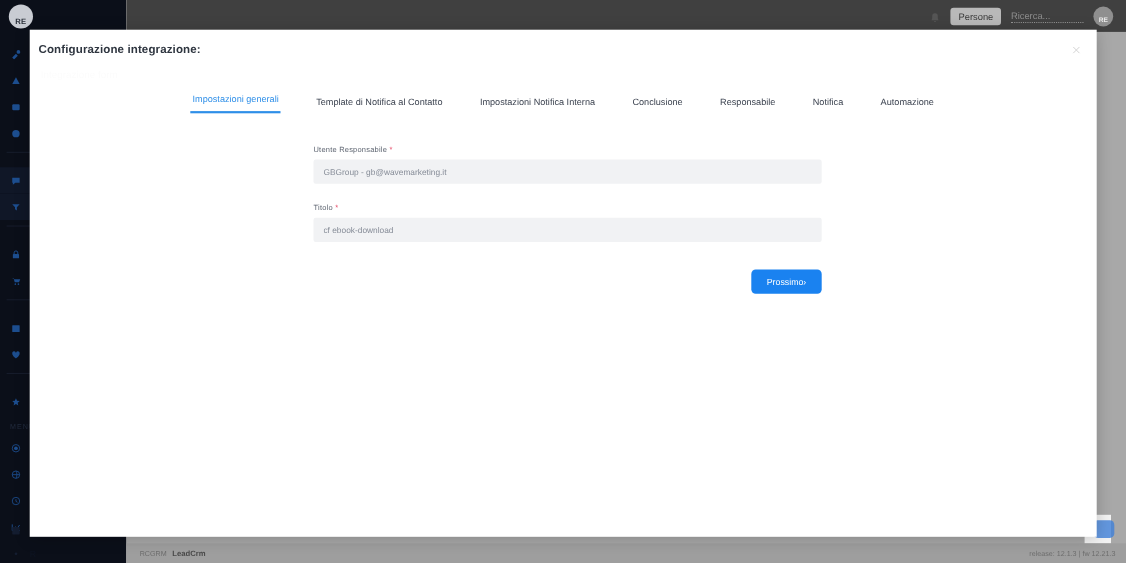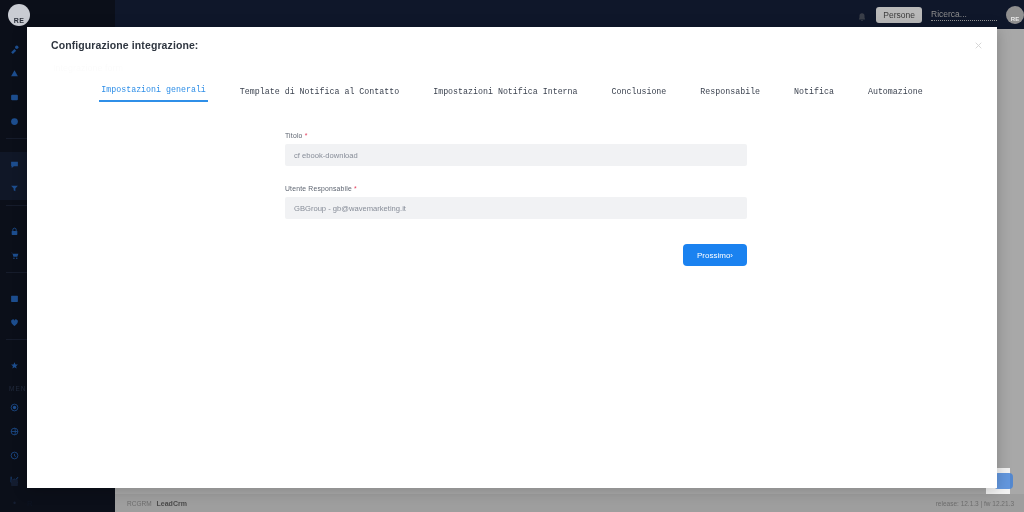--- a/index.html
+++ b/index.html
@@ -54,22 +54,22 @@
     position: absolute; bottom: 18px; left: 0; right: 0;
   }
 
   .bg-main {
     position: absolute; left: 115px; top: 0;
     width: 909px; height: 512px;
     background: #a8a8a8;
   }
   .bg-topbar {
     height: 29px; display: flex; align-items: center;
-    justify-content: flex-end; gap: 9px; 
-    background: #0f172a;
+    justify-content: flex-end; gap: 9px; padding-right: 12px;
+    background: #404040;
   }
   .tb-bell { width: 10px; height: 12px; opacity: .45; }
   .tb-chip {
     background: #b9b9b9; color: #3a3a3a;
     font-size: 8.5px; padding: 3px 7px; border-radius: 3px;
   }
   .tb-search {
     color: #8d8d8d; font-size: 8.5px;
     border-bottom: 1px dotted #939393;
     width: 66px; padding-bottom: 1px;
@@ -103,21 +103,21 @@
   
   .modal {
     position: absolute; left: 27px; top: 27px;
     width: 970px; height: 461px;
     background: #ffffff;
     box-shadow: 0 2px 14px rgba(0,0,0,.22);
     overflow: hidden;
   }
   .modal-head {
     position: relative;
-    padding: 12px 16px 0 24px;
+    padding: 12px 16px 0 8px;
   }
   .modal-title {
     font-size: 10.5px; font-weight: bold; color: #2f3640;
     letter-spacing: .1px;
   }
   .modal-sub {
     font-size: 9px; color: #fcfcfc; margin-top: 12px; padding-left: 2px;
     user-select: none;
   }
   .modal-close {
@@ -128,21 +128,20 @@
 
   .tabs {
     display: flex; justify-content: center; align-items: flex-end;
     gap: 30px; margin-top: 9px;
     padding-bottom: 0;
   }
   .tab {
     font-size: 8.3px; color: #3c4350;
     padding: 3px 2px 6px 2px;
     white-space: nowrap;
-    font-family: Liberation Mono, monospace;
   }
   .tab.active {
     color: #2f8fe8;
     border-bottom: 2px solid #2f8fe8;
   }
 
   .form-wrap { width: 470px; margin: 30px auto 0 auto; padding-left: 8px; }
   .form-title {
     font-size: 12.5px; color: #343b47; font-weight: bold;
     letter-spacing: .1px; margin-bottom: 23px;
@@ -395,32 +394,32 @@
       <div class="tab">Conclusione</div>
       <div class="tab">Responsabile</div>
       <div class="tab">Notifica</div>
       <div class="tab">Automazione</div>
     </div>
 
     <div class="form-wrap">
 
       <div class="field">
         <div class="field-label">
+          <span>Utente Responsabile</span>
+          <span class="req">*</span>
+        </div>
+        <input class="field-input" type="text" value="GBGroup - gb@wavemarketing.it" style="">
+      </div>
+
+      <div class="field">
+        <div class="field-label">
           <span>Titolo</span>
           <span class="req">*</span>
         </div>
         <input class="field-input" type="text" value="cf ebook-download" style="">
-      </div>
-
-      <div class="field">
-        <div class="field-label">
-          <span>Utente Responsabile</span>
-          <span class="req">*</span>
-        </div>
-        <input class="field-input" type="text" value="GBGroup - gb@wavemarketing.it" style="">
       </div>
 
       <div class="actions">
         <button class="btn-next">
           <span>Prossimo</span>
           <span class="btn-chev">›</span>
         </button>
       </div>
     </div>
   </div>

